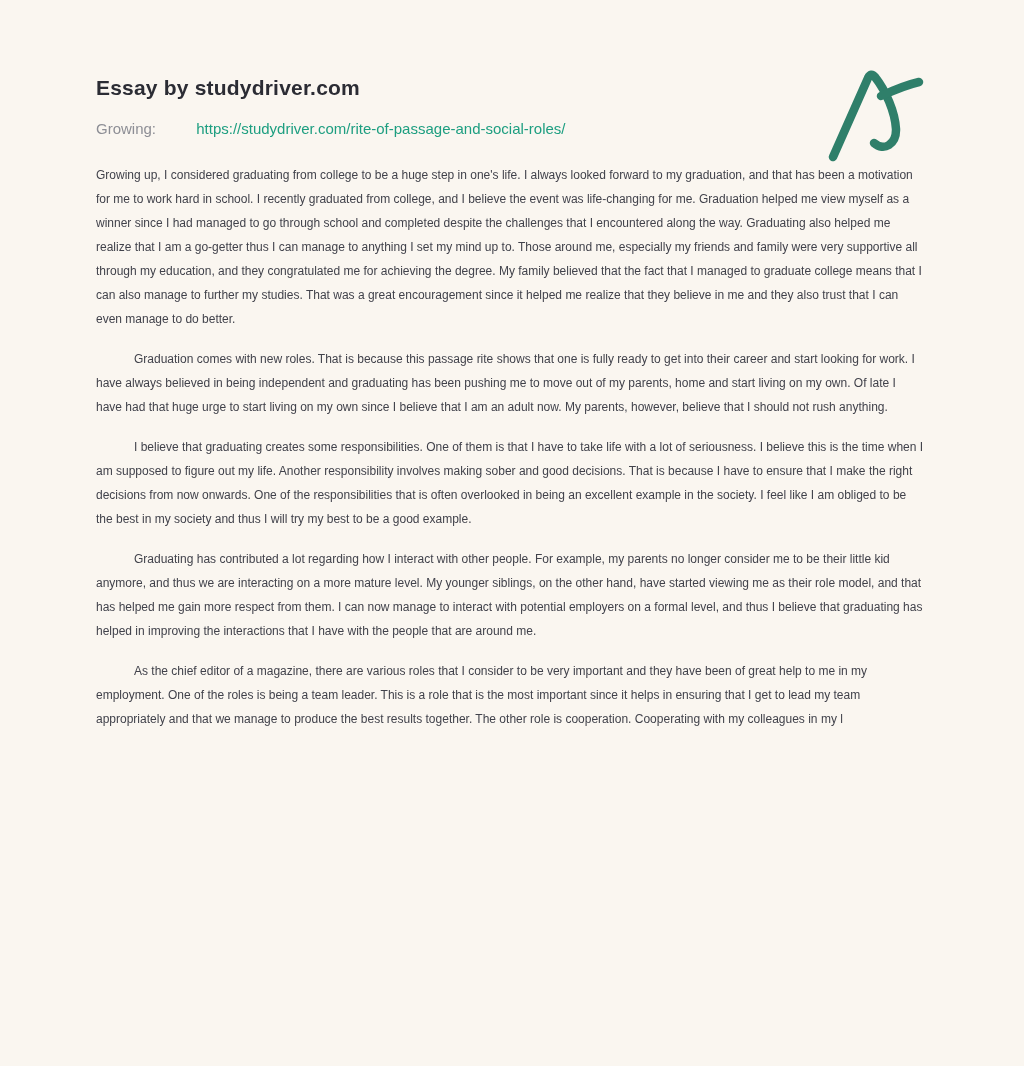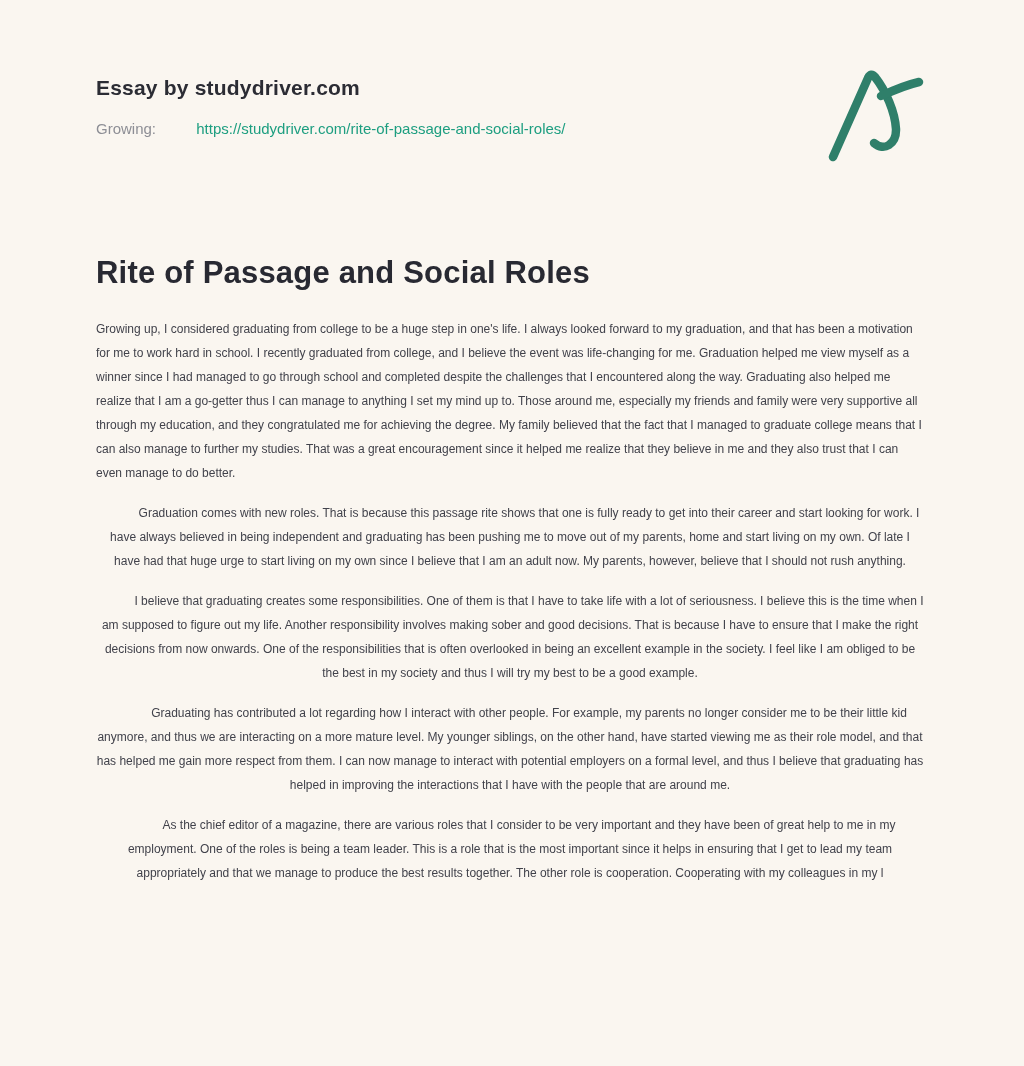--- a/index.html
+++ b/index.html
@@ -56,40 +56,38 @@
     margin-top: 26px;
   }
   .essay p {
     margin: 0 0 16px 0;
     font-size: 12px;
     line-height: 24px;
     color: #41424b;
   }
   .essay p.indent {
     text-indent: 38px;
-    text-align: center;
   }
 </style>
 </head>
 <body>
 
 <div class="page">
 
   <h2 class="byline">Essay by studydriver.com</h2>
 
   <p class="source-line"><span>Growing:</span>
     <a href="#">https://studydriver.com/rite-of-passage-and-social-roles/</a>
   </p>
 
   <svg class="logo" viewBox="0 0 106 92" fill="none" xmlns="http://www.w3.org/2000/svg">
     <path d="M 9 87 L 44 8 Q 47 2 51 7 C 62 21 71 42 72 59 C 72.5 74 60 82 50 73" stroke="#2f7f6a" stroke-width="8.5" stroke-linecap="round" fill="none"></path>
     <path d="M 57 26 C 70 20 82 15 95 12" stroke="#2f7f6a" stroke-width="8.5" stroke-linecap="round" fill="none"></path>
   </svg>
 
-  <h1 class="article-title">Rite of Passage and Social Roles</h1>
 
   <div class="essay">
     <p>Growing up, I considered graduating from college to be a huge step in one's life. I always looked forward to my graduation, and that has been a motivation for me to work hard in school. I recently graduated from college, and I believe the event was life-changing for me. Graduation helped me view myself as a winner since I had managed to go through school and completed despite the challenges that I encountered along the way. Graduating also helped me realize that I am a go-getter thus I can manage to anything I set my mind up to. Those around me, especially my friends and family were very supportive all through my education, and they congratulated me for achieving the degree. My family believed that the fact that I managed to graduate college means that I can also manage to further my studies. That was a great encouragement since it helped me realize that they believe in me and they also trust that I can even manage to do better.</p>
     <p class="indent">Graduation comes with new roles. That is because this passage rite shows that one is fully ready to get into their career and start looking for work. I have always believed in being independent and graduating has been pushing me to move out of my parents, home and start living on my own. Of late I have had that huge urge to start living on my own since I believe that I am an adult now. My parents, however, believe that I should not rush anything.</p>
     <p class="indent">I believe that graduating creates some responsibilities. One of them is that I have to take life with a lot of seriousness. I believe this is the time when I am supposed to figure out my life. Another responsibility involves making sober and good decisions. That is because I have to ensure that I make the right decisions from now onwards. One of the responsibilities that is often overlooked in being an excellent example in the society. I feel like I am obliged to be the best in my society and thus I will try my best to be a good example.</p>
     <p class="indent">Graduating has contributed a lot regarding how I interact with other people. For example, my parents no longer consider me to be their little kid anymore, and thus we are interacting on a more mature level. My younger siblings, on the other hand, have started viewing me as their role model, and that has helped me gain more respect from them. I can now manage to interact with potential employers on a formal level, and thus I believe that graduating has helped in improving the interactions that I have with the people that are around me.</p>
     <p class="indent">As the chief editor of a magazine, there are various roles that I consider to be very important and they have been of great help to me in my employment. One of the roles is being a team leader. This is a role that is the most important since it helps in ensuring that I get to lead my team appropriately and that we manage to produce the best results together. The other role is cooperation. Cooperating with my colleagues in my l</p>
   </div>
 
 </div>

